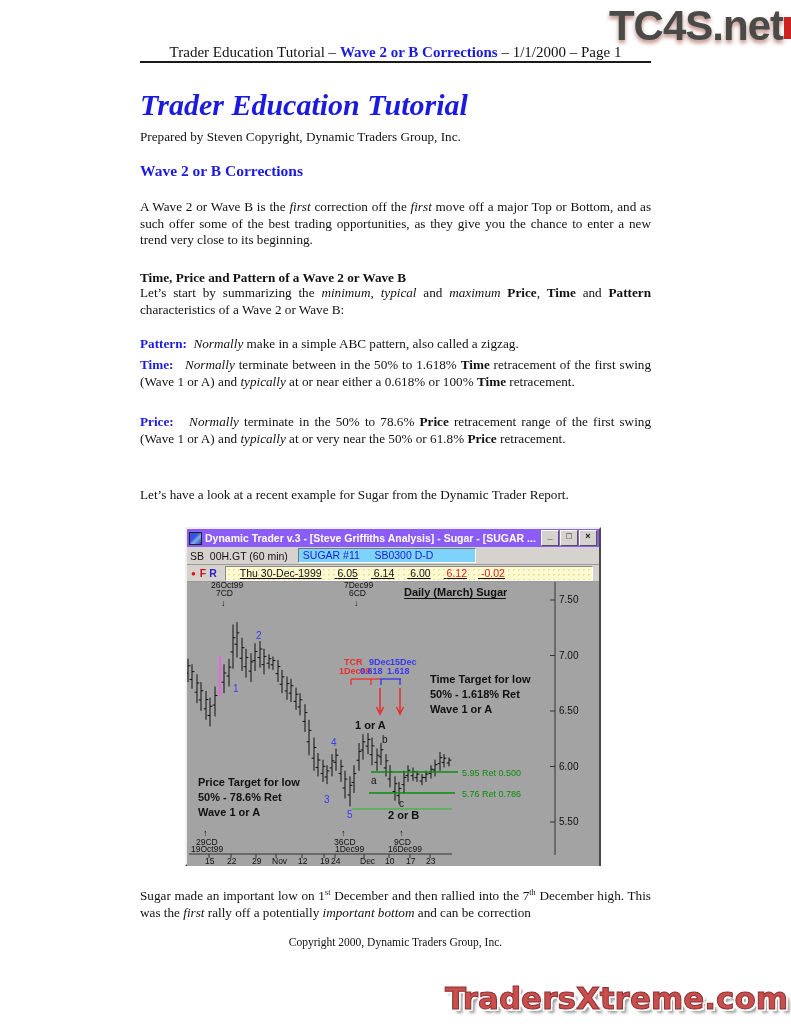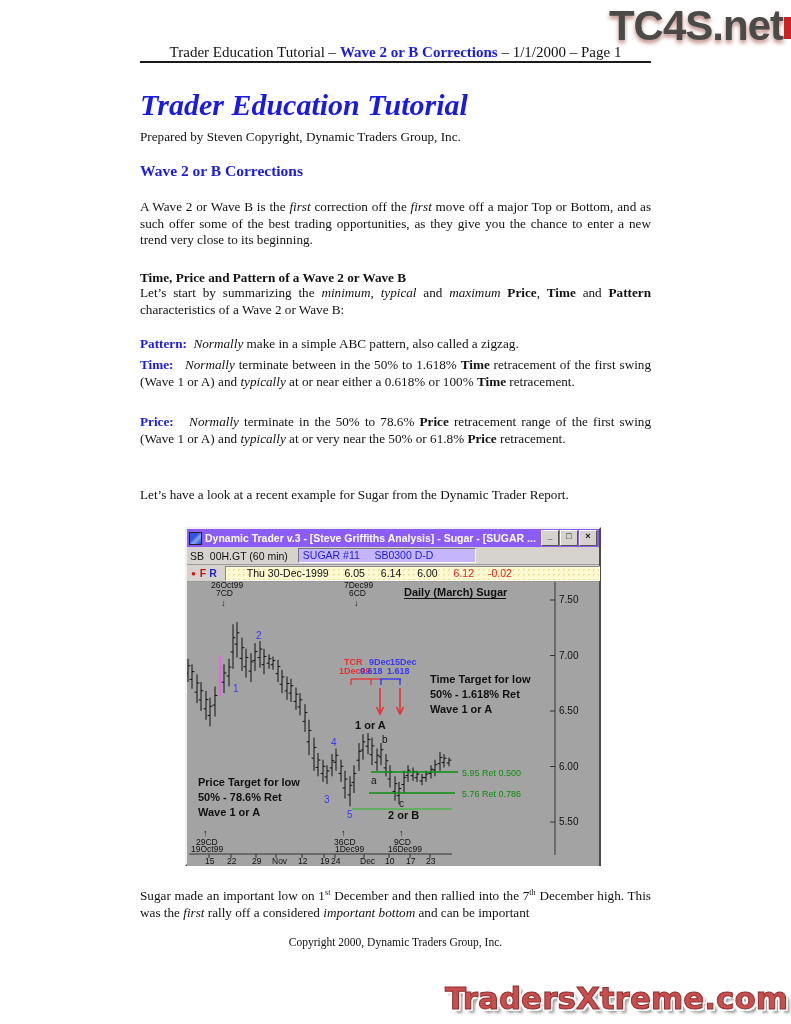--- a/index.html
+++ b/index.html
@@ -42,29 +42,29 @@
   .titlebar{height:18px;background:#8b5cf6;display:flex;align-items:center;padding:0 2px;}
   .app-icon{width:13px;height:13px;margin-right:3px;background:linear-gradient(135deg,#3355dd 40%,#88a8ee 60%,#2244bb);
             border:1px solid #222;box-sizing:border-box;flex:none;}
   .title-text{color:#fff;font-size:10.5px;font-weight:bold;white-space:nowrap;overflow:hidden;flex:1;}
   .win-btns{display:flex;gap:1px;flex:none;margin-left:2px;}
   .win-btn{width:16px;height:14px;background:#d6d3ce;border:1px solid;border-color:#fff #555 #555 #fff;
            font:bold 9px "Liberation Sans",sans-serif;color:#111;text-align:center;line-height:11px;}
   .row2{height:17px;border-bottom:1px solid #9a9a9a;display:flex;align-items:center;
         font-size:10.5px;color:#111;padding-left:3px;}
   .row2-label{margin-right:10px;white-space:pre;}
-  .symbol-field{background:#c4b5fd;border:1px solid;border-color:#777 #fff #fff #777;color:#1b1bd0;
+  .symbol-field{background:#7dd3fc;border:1px solid;border-color:#777 #fff #fff #777;color:#1b1bd0;
                 padding:0 4px;height:13px;line-height:13px;width:168px;white-space:pre;}
   .row3{height:16px;border-bottom:1px solid #9a9a9a;display:flex;align-items:center;font-size:10.5px;padding-left:4px;}
   .dot-icon{color:#dd1111;font-size:8px;margin-right:4px;}
   .f-flag{color:#cc1111;font-weight:bold;margin-right:3px;}
   .r-flag{color:#2222cc;font-weight:bold;margin-right:8px;}
   .quote-field{background:#fdf9d2;background-image:radial-gradient(#ece394 1px,transparent 1px);
                background-size:5px 5px;border:1px solid;border-color:#888 #fff #fff #888;
-               height:13px;line-height:13px;flex:0 0 352px;padding-left:21px;white-space:nowrap;overflow:hidden;}
+               height:13px;line-height:13px;flex:0 0 352px;padding-left:14px;white-space:nowrap;overflow:hidden;text-decoration:underline;}
   .q{margin-right:13px;}
   .q-red{color:#e22020;margin-right:11px;}
   .chart{position:relative;height:284px;background:#a3a3a3;}
   .chart svg{position:absolute;left:0;top:0;width:412px;height:284px;}
   .chart text{font-family:"Liberation Sans",sans-serif;fill:#111;}
   .chart .t8{font-size:8.5px;} .chart .t9{font-size:9px;} .chart .t10{font-size:10px;} .chart .t11{font-size:11px;}
   .chart .b{font-weight:bold;}
   .chart .blue{fill:#3a3af2;} .chart .red{fill:#e83030;} .chart .green{fill:#0a8f0a;}
 </style>
 </head>
@@ -382,17 +382,17 @@
           <text x="331" y="862" class="t8">24</text>
           <text x="360" y="862" class="t8">Dec</text>
           <text x="385" y="862" class="t8">10</text>
           <text x="406" y="862" class="t8">17</text>
           <text x="426" y="862" class="t8">23</text>
         </svg>
     </div>
   </div>
 
 
-  <div class="para bottom-para"><span>Sugar made an important low on 1</span><span class="seg-sup">st</span><span> December and then rallied into the 7</span><span class="seg-sup">th</span><span> December high. This was the </span><span class="seg-i">first</span><span> rally off a considered </span><span class="seg-i">important bottom</span><span> and can be important</span></div>
+  <div class="para bottom-para"><span>Sugar made an important low on 1</span><span class="seg-sup">st</span><span> December and then rallied into the 7</span><span class="seg-sup">th</span><span> December high. This was the </span><span class="seg-i">first</span><span> rally off a potentially </span><span class="seg-i">important bottom</span><span> and can be correction</span></div>
   <div class="copyright">Copyright 2000, Dynamic Traders Group, Inc.</div>
   <div class="tx">TradersXtreme.com</div>
 
 </div>
 
 </body></html>

